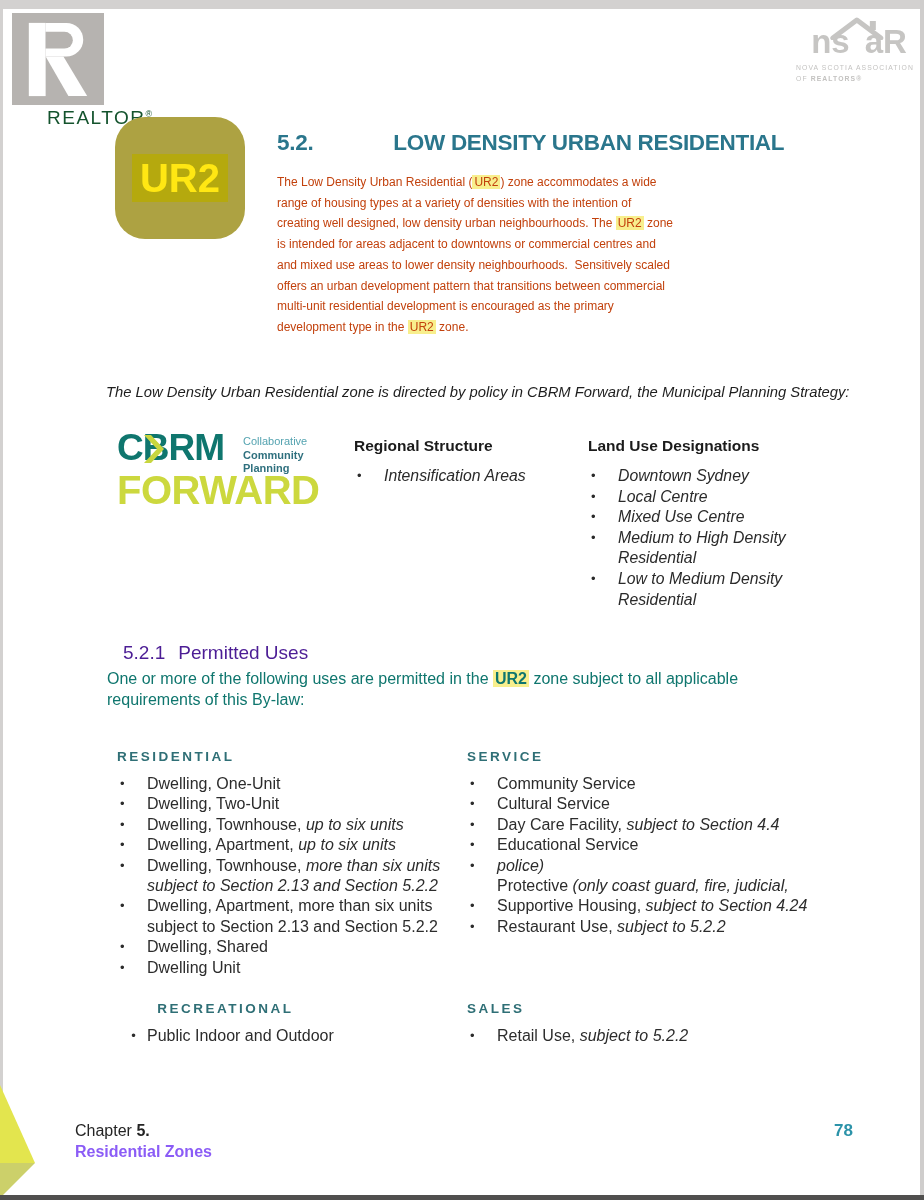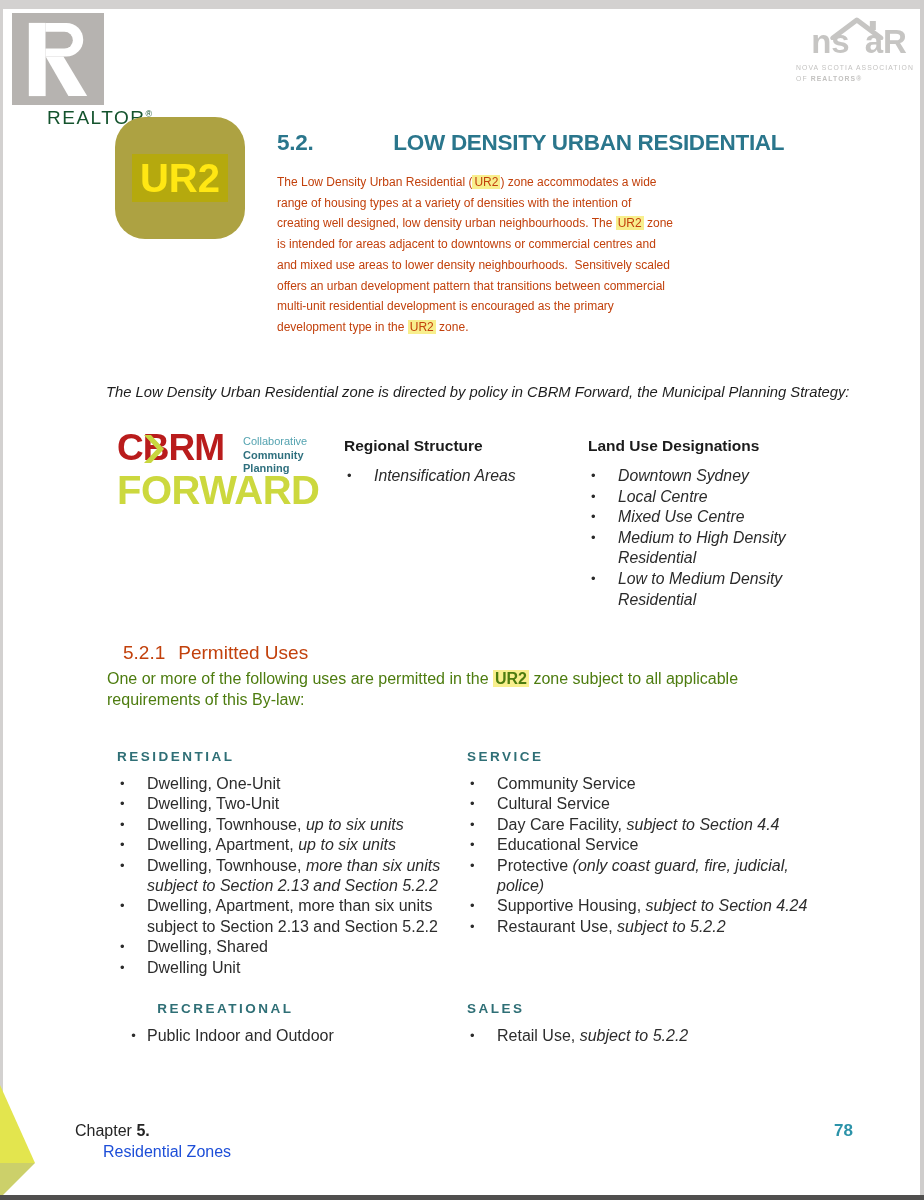--- a/index.html
+++ b/index.html
@@ -46,54 +46,54 @@
   .rich-line{white-space:nowrap;}
   .hl{background:#f8ef8d;padding:0 2px;}
   .it{font-style:italic;}
   .bd{font-weight:700;}
 
   
   .policy-note{position:absolute;left:106px;top:384px;font-size:14.8px;font-style:italic;color:#1e1e1e;white-space:nowrap;}
 
   
   .cbrm{position:absolute;left:117px;top:428px;width:230px;}
-  .cbrm-word{position:relative;font-size:37px;font-weight:800;color:#b91c1c;letter-spacing:-1px;line-height:40px;width:120px;}
+  .cbrm-word{position:relative;font-size:37px;font-weight:800;color:#0f766e;letter-spacing:-1px;line-height:40px;width:120px;}
   .cbrm-arrow{position:absolute;left:27px;top:7px;}
   .cbrm-tagline{position:absolute;left:126px;top:7px;font-size:11px;line-height:13.5px;color:#2f707e;}
   .cbrm-tagline .tl-light{color:#54a3b0;font-weight:400;}
   .cbrm-tagline .tl-bold{font-weight:700;}
   .forward-word{font-size:40px;font-weight:800;color:#ccd83e;letter-spacing:-0.5px;line-height:42px;margin-top:1px;}
 
   
   .policy-col{position:absolute;top:437px;}
-  .policy-col.col-1{left:344px;}
+  .policy-col.col-1{left:354px;}
   .policy-col.col-2{left:588px;}
   .col-heading{font-size:15.5px;font-weight:700;color:#1b1b1b;}
   .policy-col .list{margin-top:11px;font-size:15.8px;line-height:20.6px;color:#2a2a2a;}
   .li{display:flex;}
   .marker{flex:none;width:27px;font-size:13px;padding-left:3px;}
   .li-text{flex:none;}
 
   
   .sub-heading{position:absolute;left:123px;top:642px;display:flex;
-    font-size:19px;color:#c2410c;white-space:nowrap;}
+    font-size:19px;color:#4c1d95;white-space:nowrap;}
   .sub-heading .sub-title{margin-left:13px;}
-  .permitted-intro{position:absolute;left:107px;top:668px;font-size:16px;line-height:21px;color:#4d7c0f;}
+  .permitted-intro{position:absolute;left:107px;top:668px;font-size:16px;line-height:21px;color:#0f766e;}
 
   .category{position:absolute;}
   #cat-residential{left:117px;top:749px;}
   #cat-service{left:467px;top:749px;}
   #cat-recreational{left:117px;top:1001px;text-align:center;}
   #cat-sales{left:467px;top:1001px;}
   .cat-heading{font-size:13.5px;font-weight:700;letter-spacing:2.5px;color:#2f6f76;}
   .category .list{margin-top:10px;font-size:16px;line-height:20.4px;color:#2c2c2c;}
 
   
   .footer-chapter{position:absolute;left:75px;top:1120px;font-size:16px;line-height:21px;color:#242424;}
-  .footer-chapter .chapter-title{font-weight:400;color:#1d4ed8;margin-left:28px;}
+  .footer-chapter .chapter-title{font-weight:700;color:#8b5cf6;}
   .footer-page{position:absolute;left:834px;top:1121px;font-size:17px;font-weight:700;color:#2c93a9;}
 
   .corner-accent{position:absolute;left:0;top:1080px;}
 </style>
 </head>
 <body>
 
 <div class="edge edge-top"></div>
 <div class="edge edge-left"></div>
 <div class="edge edge-right"></div>
@@ -298,22 +298,22 @@
       </div>
       <div class="li">
         <span class="marker">•</span>
         <div class="li-text">
           <div class="rich-line"><span>Educational Service</span></div>
         </div>
       </div>
       <div class="li">
         <span class="marker">•</span>
         <div class="li-text">
+          <div class="rich-line"><span class="it">police)</span></div>
           <div class="rich-line"><span>Protective </span><span class="it">(only coast guard, fire, judicial,</span></div>
-          <div class="rich-line"><span class="it">police)</span></div>
         </div>
       </div>
       <div class="li">
         <span class="marker">•</span>
         <div class="li-text">
           <div class="rich-line"><span>Supportive Housing, </span><span class="it">subject to Section 4.24</span></div>
         </div>
       </div>
       <div class="li">
         <span class="marker">•</span>

